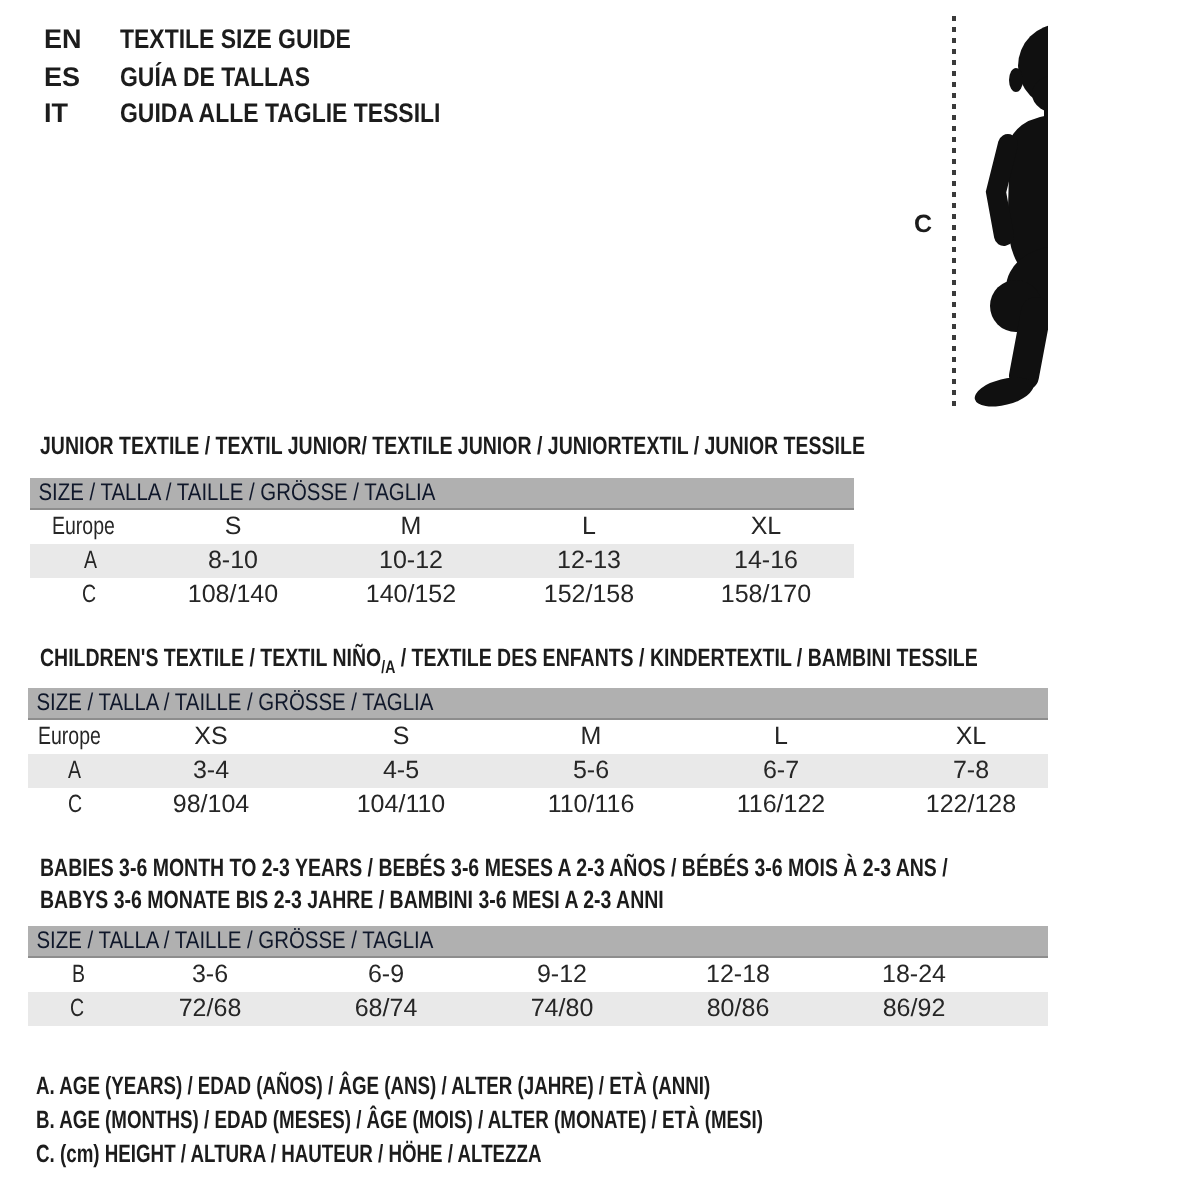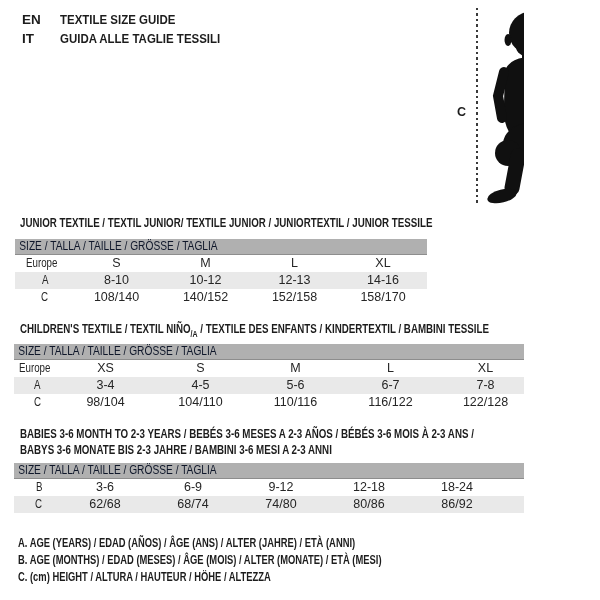--- a/index.html
+++ b/index.html
@@ -36,20 +36,24 @@
 </style>
 </head>
 <body>
 
 <div id="canvas">
 
   <div class="abs lang">
     <div class="lrow">
       <span class="code">EN</span>
       <span class="cx85">TEXTILE SIZE GUIDE</span>
+    </div>
+    <div class="lrow">
+      <span class="code">ES</span>
+      <span class="cx85">GUÍA DE TALLAS</span>
     </div>
     <div class="lrow">
       <span class="code">IT</span>
       <span class="cx85">GUIDA ALLE TAGLIE TESSILI</span>
     </div>
   </div>
 
   <div class="abs dotline"></div>
   <div class="abs c-label">C</div>
   <svg class="abs" style="left:485px;top:6px;" width="92" height="202" viewBox="0 0 92 202" aria-hidden="true">
@@ -186,21 +190,21 @@
       <td class="lbl"><span class="cx78">B</span></td>
       <td class="val"><span>3-6</span></td>
       <td class="val"><span>6-9</span></td>
       <td class="val"><span>9-12</span></td>
       <td class="val"><span>12-18</span></td>
       <td class="val"><span>18-24</span></td>
       <td class="val"><span>24-36</span></td>
     </tr>
     <tr class="stripe">
       <td class="lbl"><span class="cx78">C</span></td>
-      <td class="val"><span>62/68</span></td>
+      <td class="val"><span>72/68</span></td>
       <td class="val"><span>68/74</span></td>
       <td class="val"><span>74/80</span></td>
       <td class="val"><span>80/86</span></td>
       <td class="val"><span>86/92</span></td>
       <td class="val"><span>92/98</span></td>
     </tr>
   </tbody>
     </table>
 
   <div class="abs legend">

